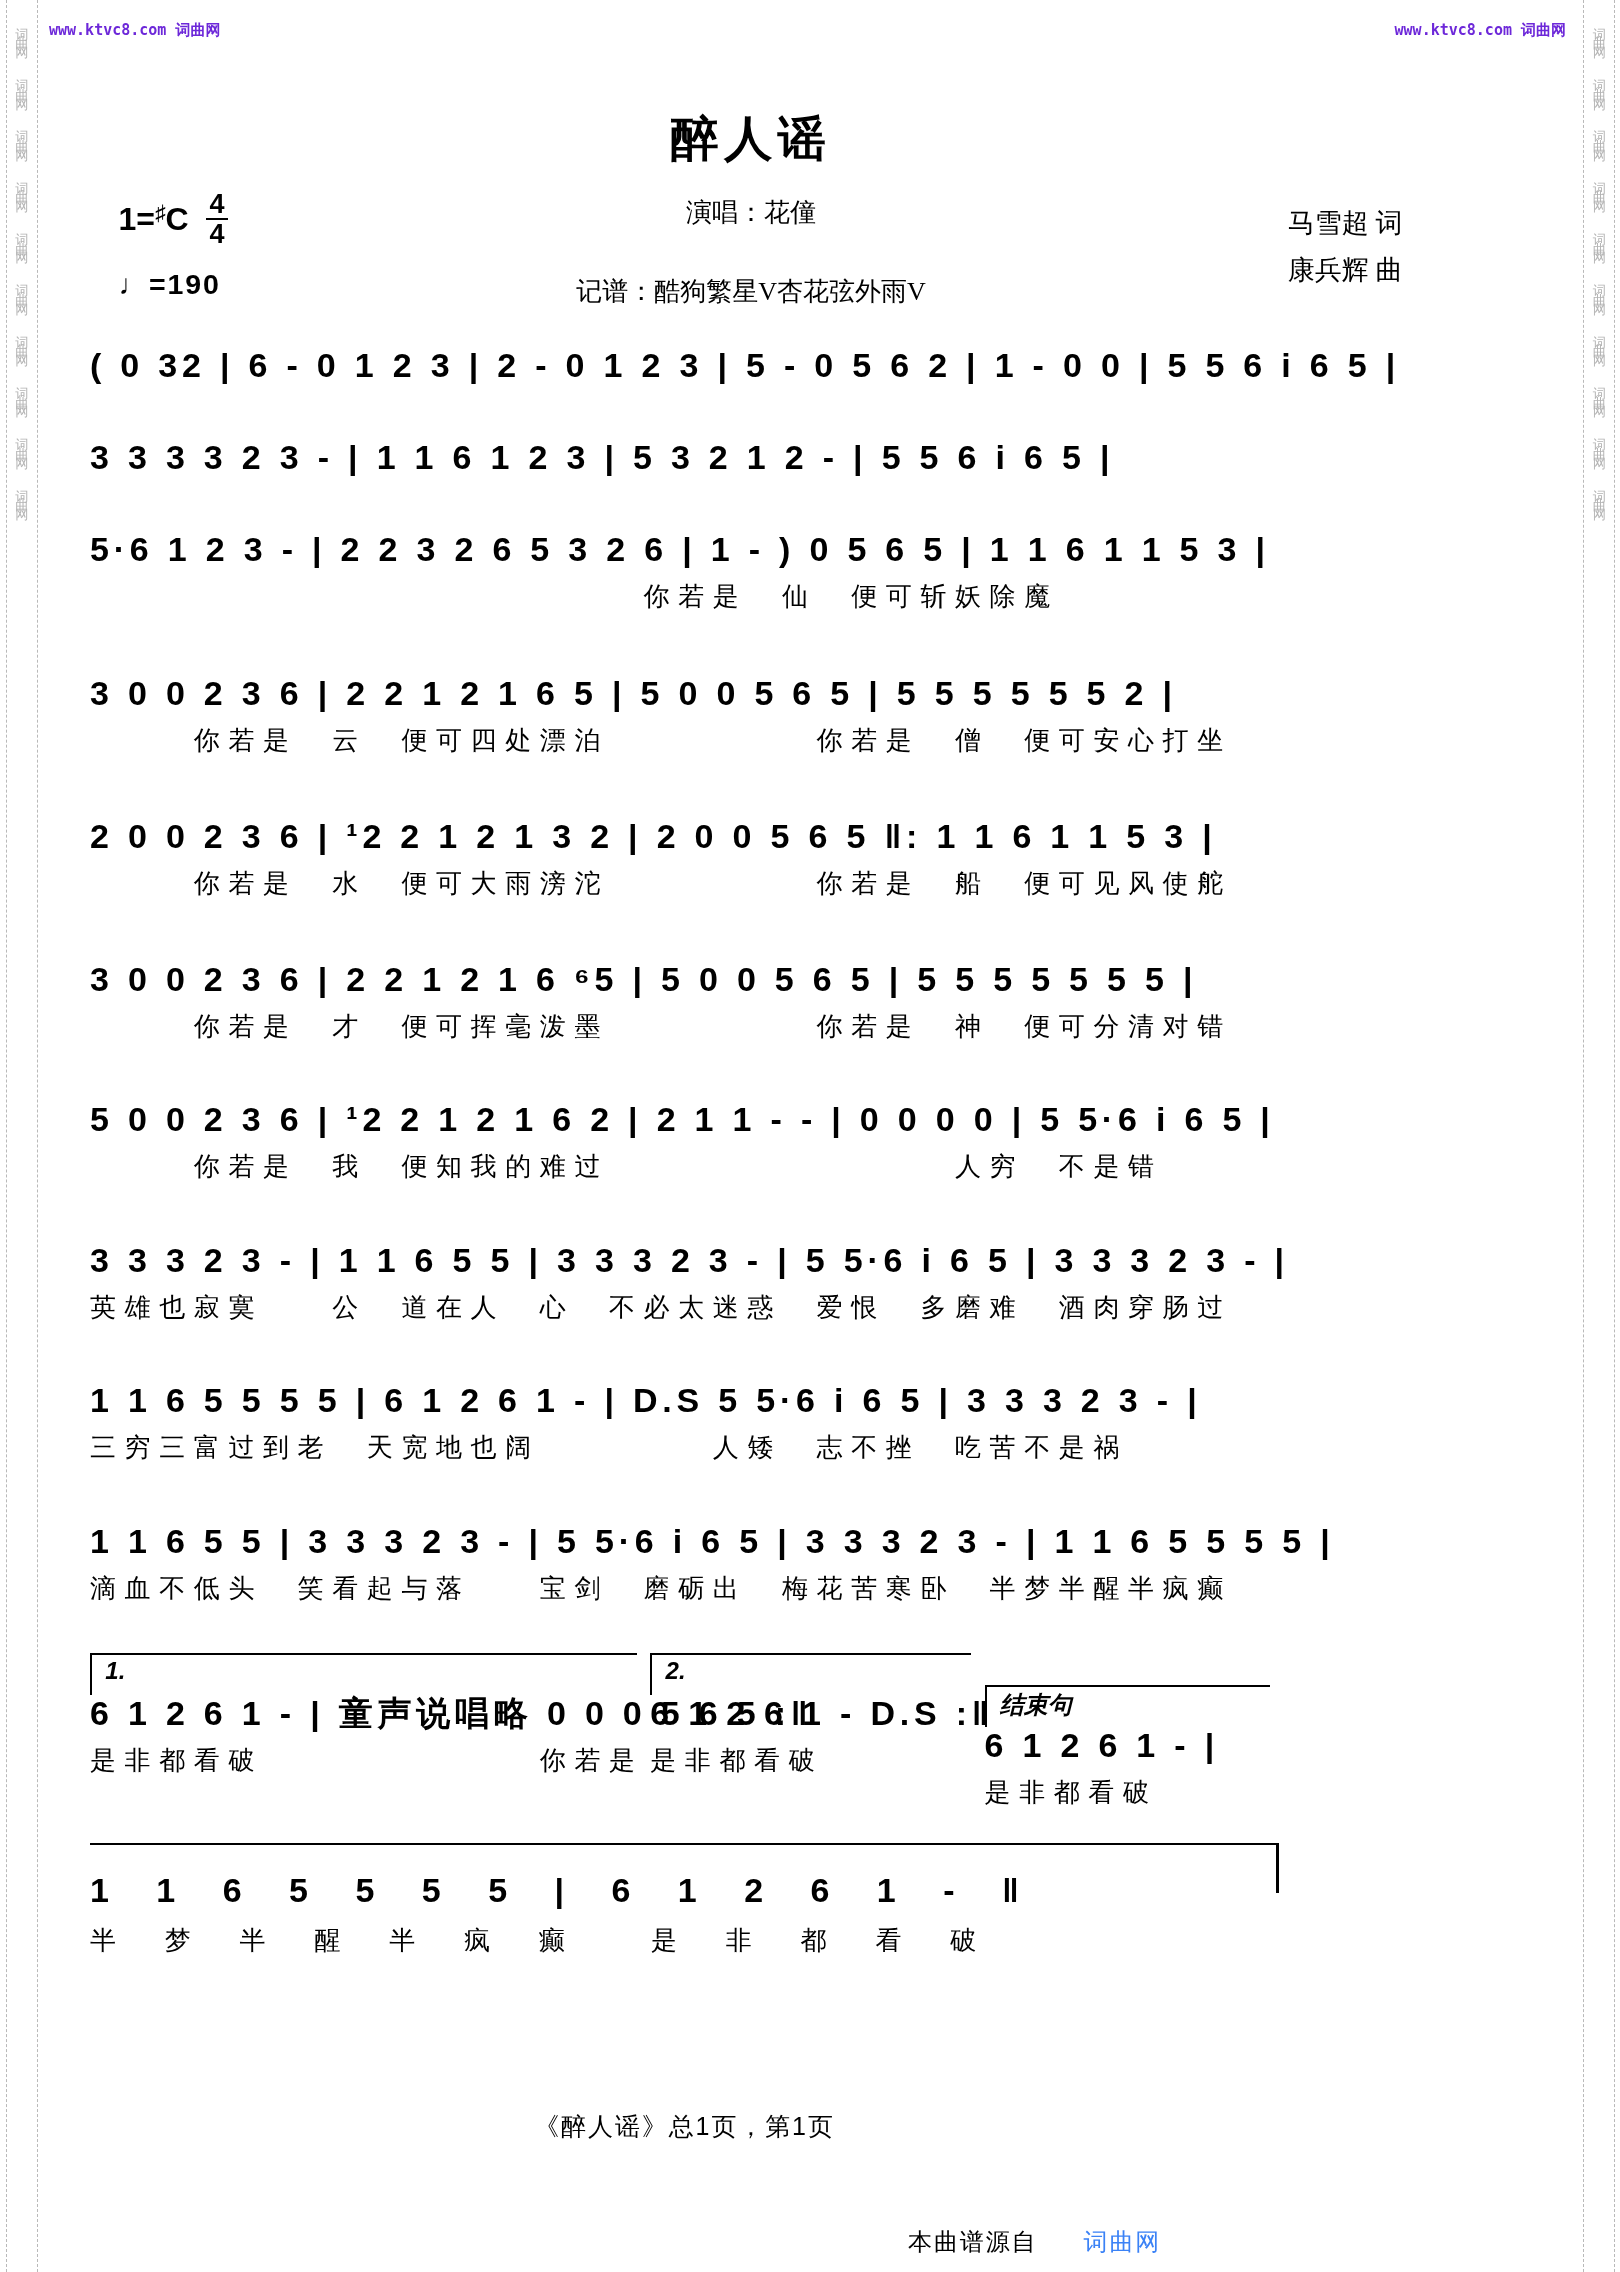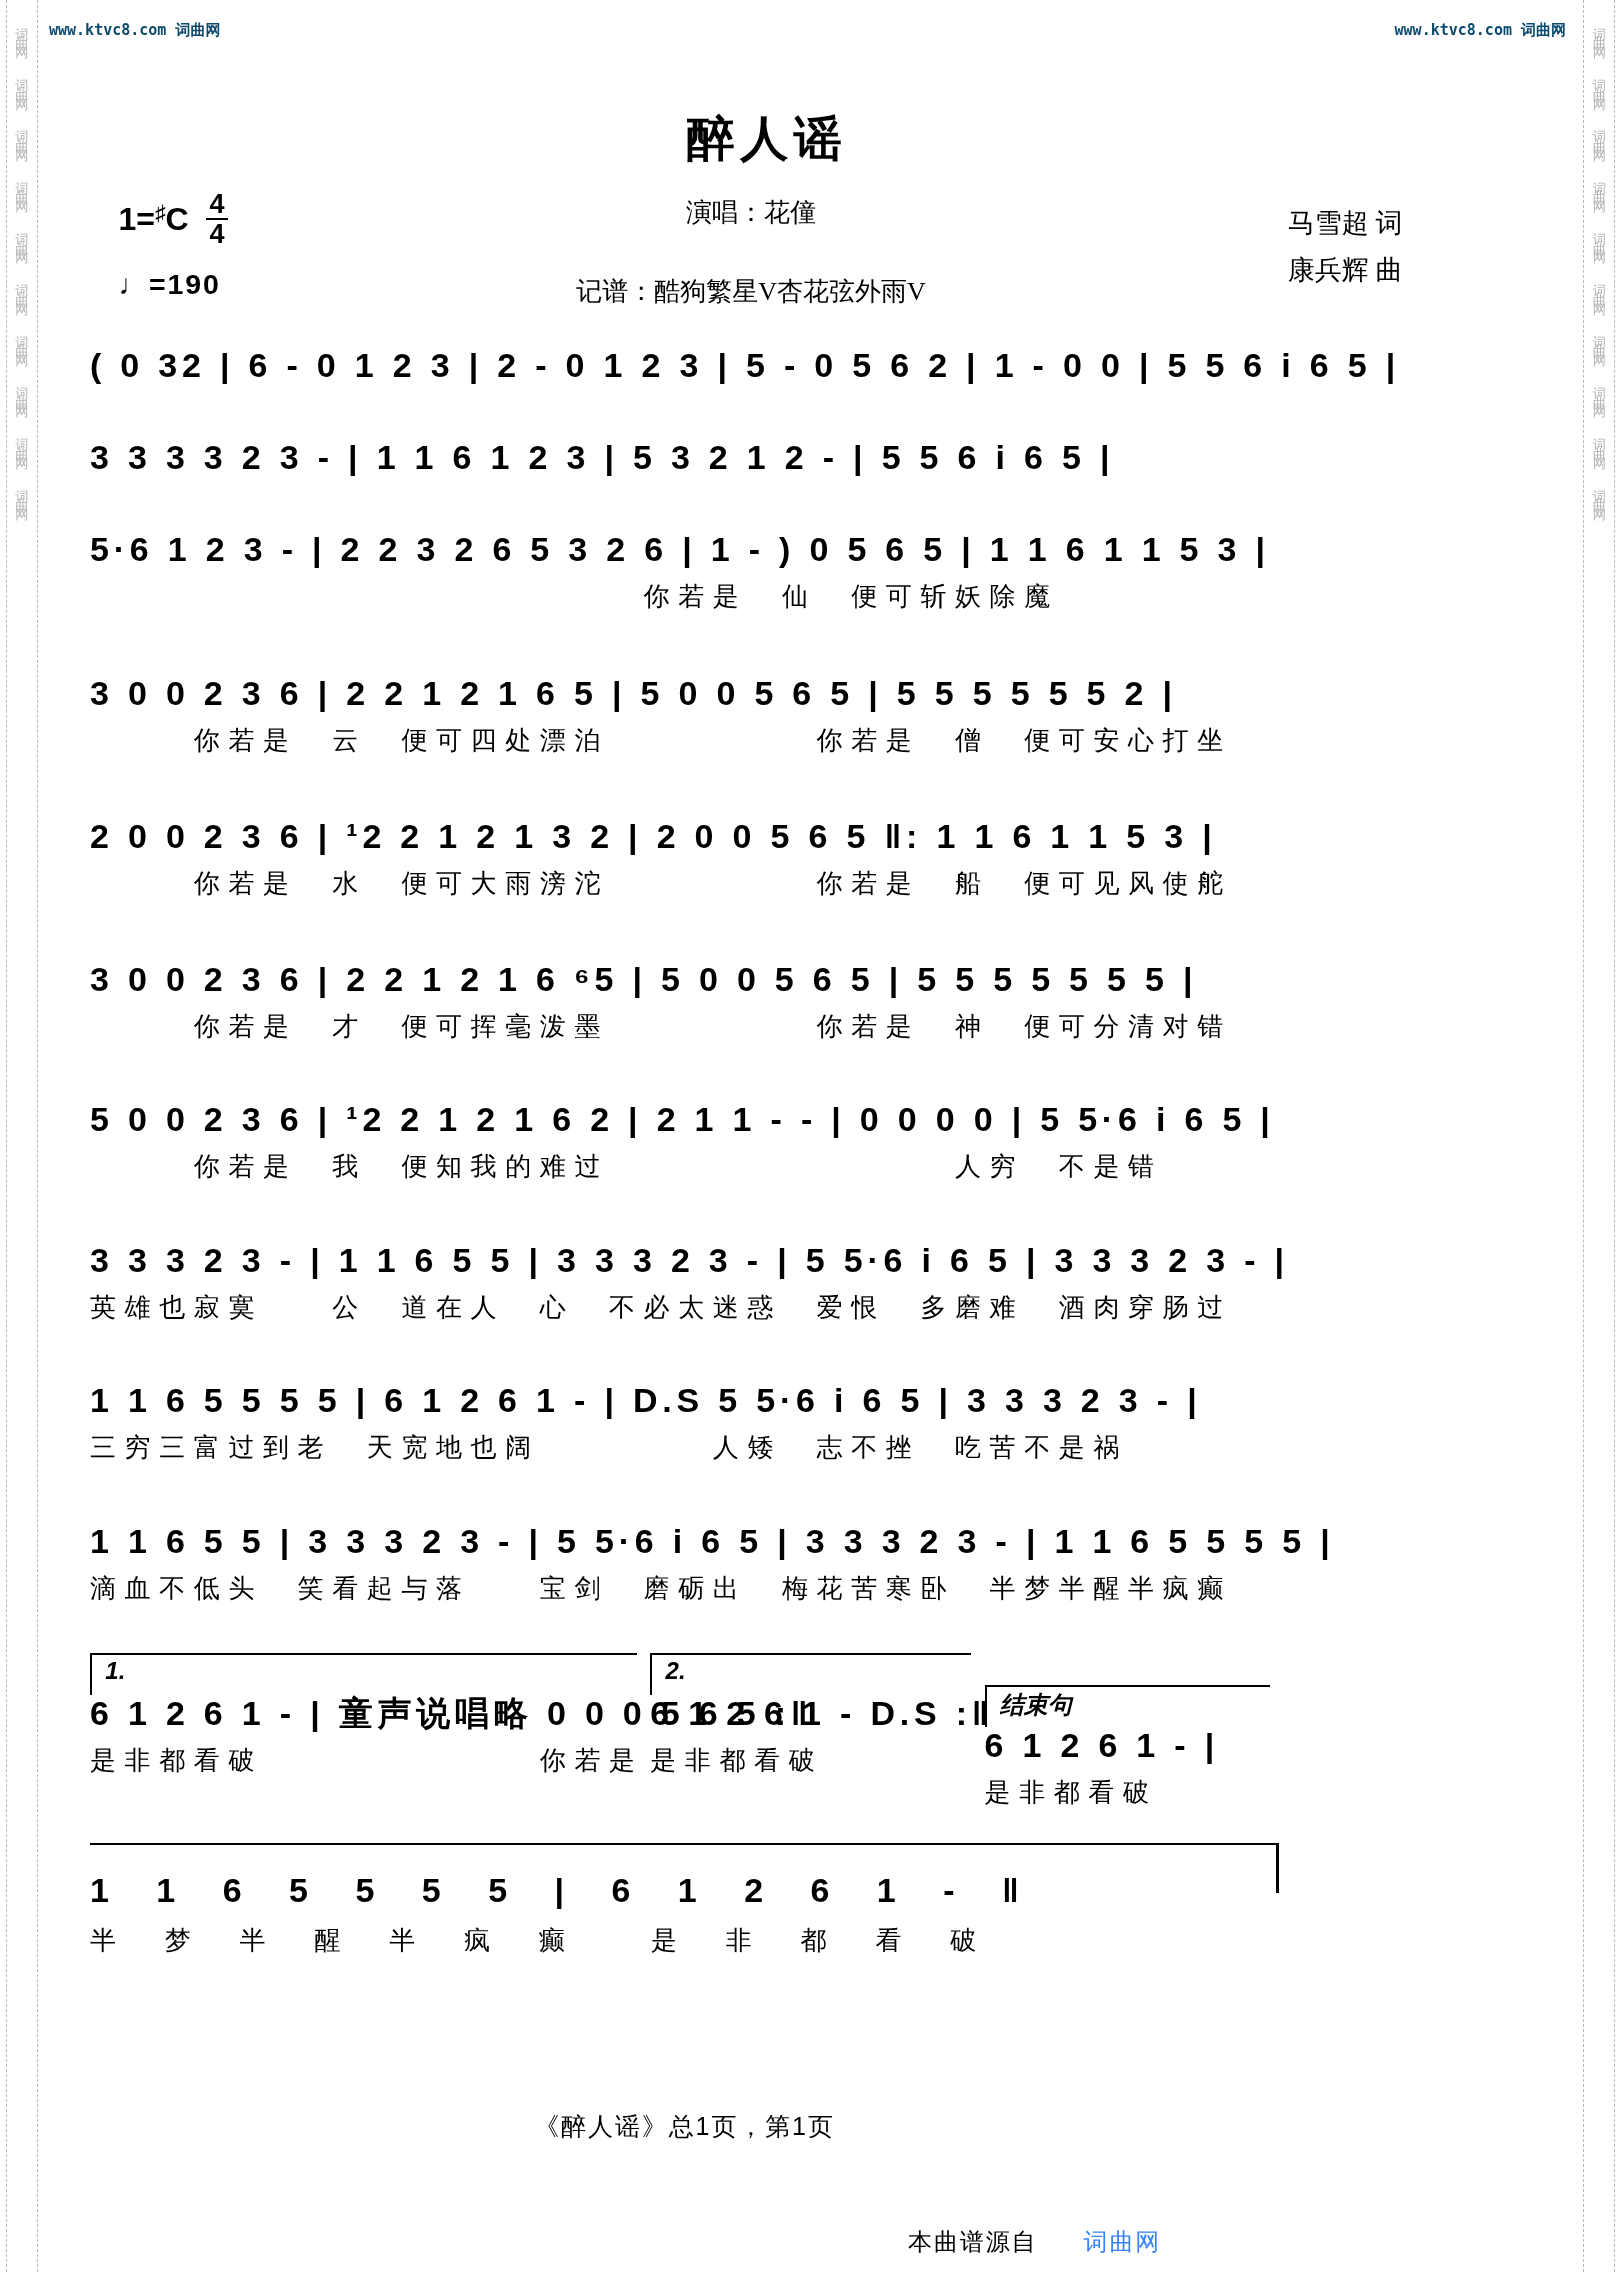--- a/index.html
+++ b/index.html
@@ -16,29 +16,29 @@
   }
   .side-col.left{left:5.7px;}
   .side-col.right{right:5.7px;}
   .side-col .vtext{
     writing-mode:vertical-rl;text-orientation:upright;
     color:#b4b4b4;font-size:13.3px;letter-spacing:9.5px;line-height:1;
     white-space:pre;
   }
   .wm-top{
     position:absolute;top:21px;font-size:15px;font-weight:bold;
-    font-family:"DejaVu Sans Mono", monospace;color:#0c4a6e;
+    font-family:"DejaVu Sans Mono", monospace;color:#6d28d9;
   }
   .wm-top.tl{left:49px;}
   .wm-top.tr{right:55px;}
 
   .sheet{position:absolute;left:90px;top:0;width:1322px;}
 
   .title{
-    position:absolute;top:107px;left:16px;width:100%;text-align:center;
+    position:absolute;top:107px;left:0;width:100%;text-align:center;
     font-size:48px;font-weight:bold;letter-spacing:5.7px;
   }
   .singer{
     position:absolute;top:195px;left:0;width:100%;text-align:center;
     font-size:26px;font-family:"Liberation Serif", serif;
   }
   .transcriber{
     position:absolute;top:274px;left:0;width:100%;text-align:center;
     font-size:26px;font-family:"Liberation Serif", serif;
   }

